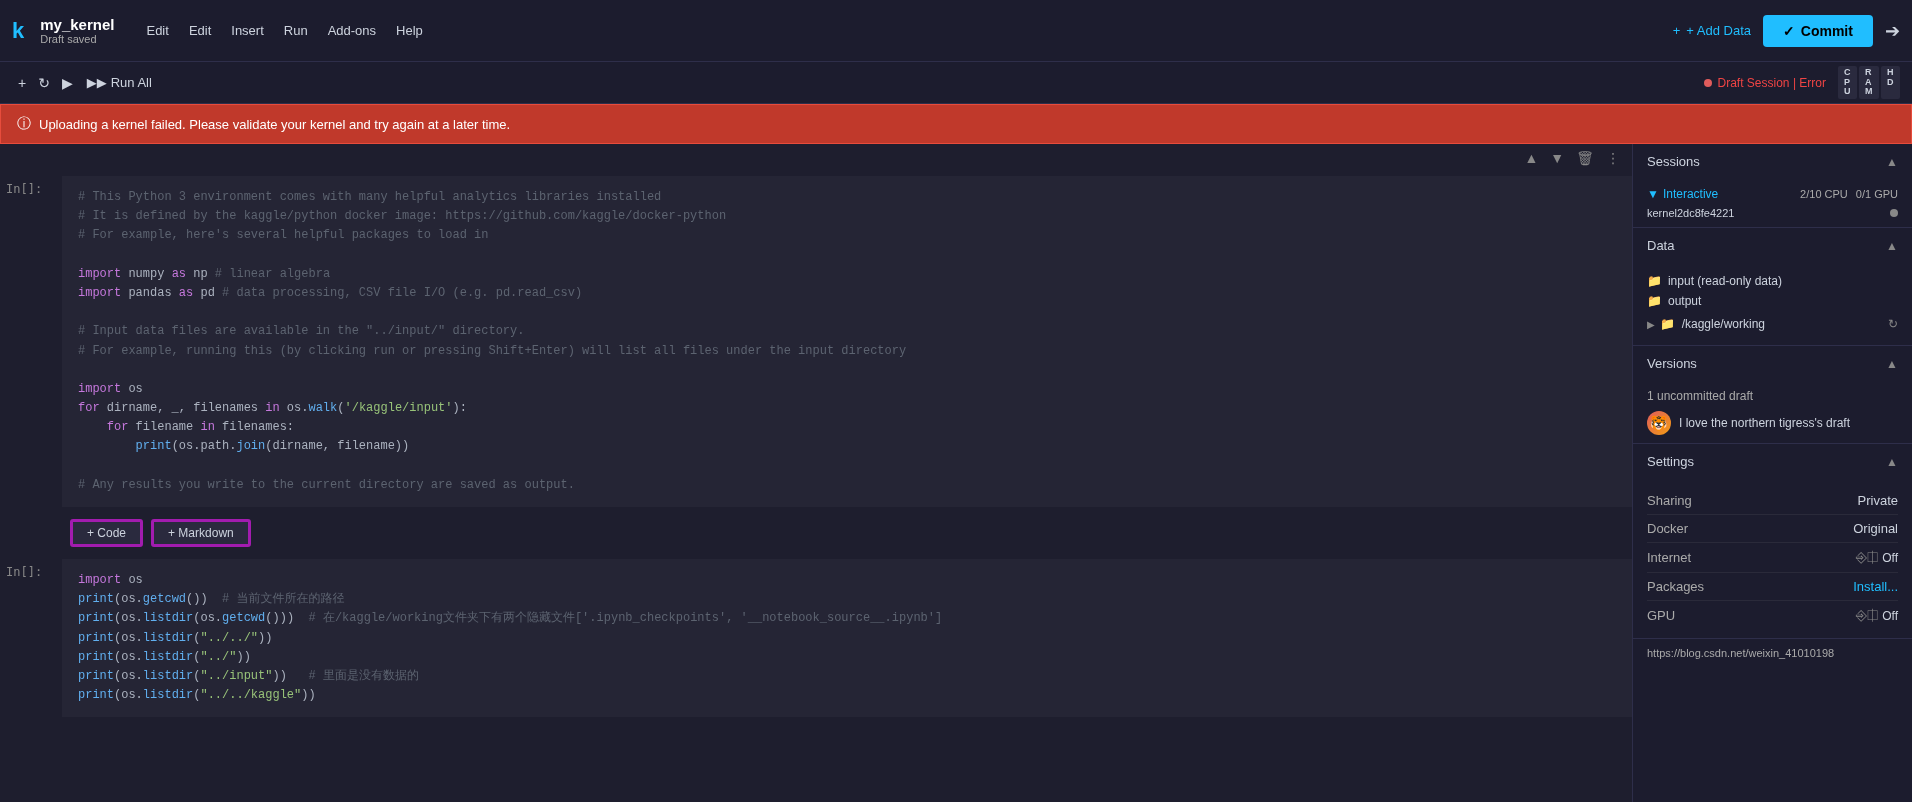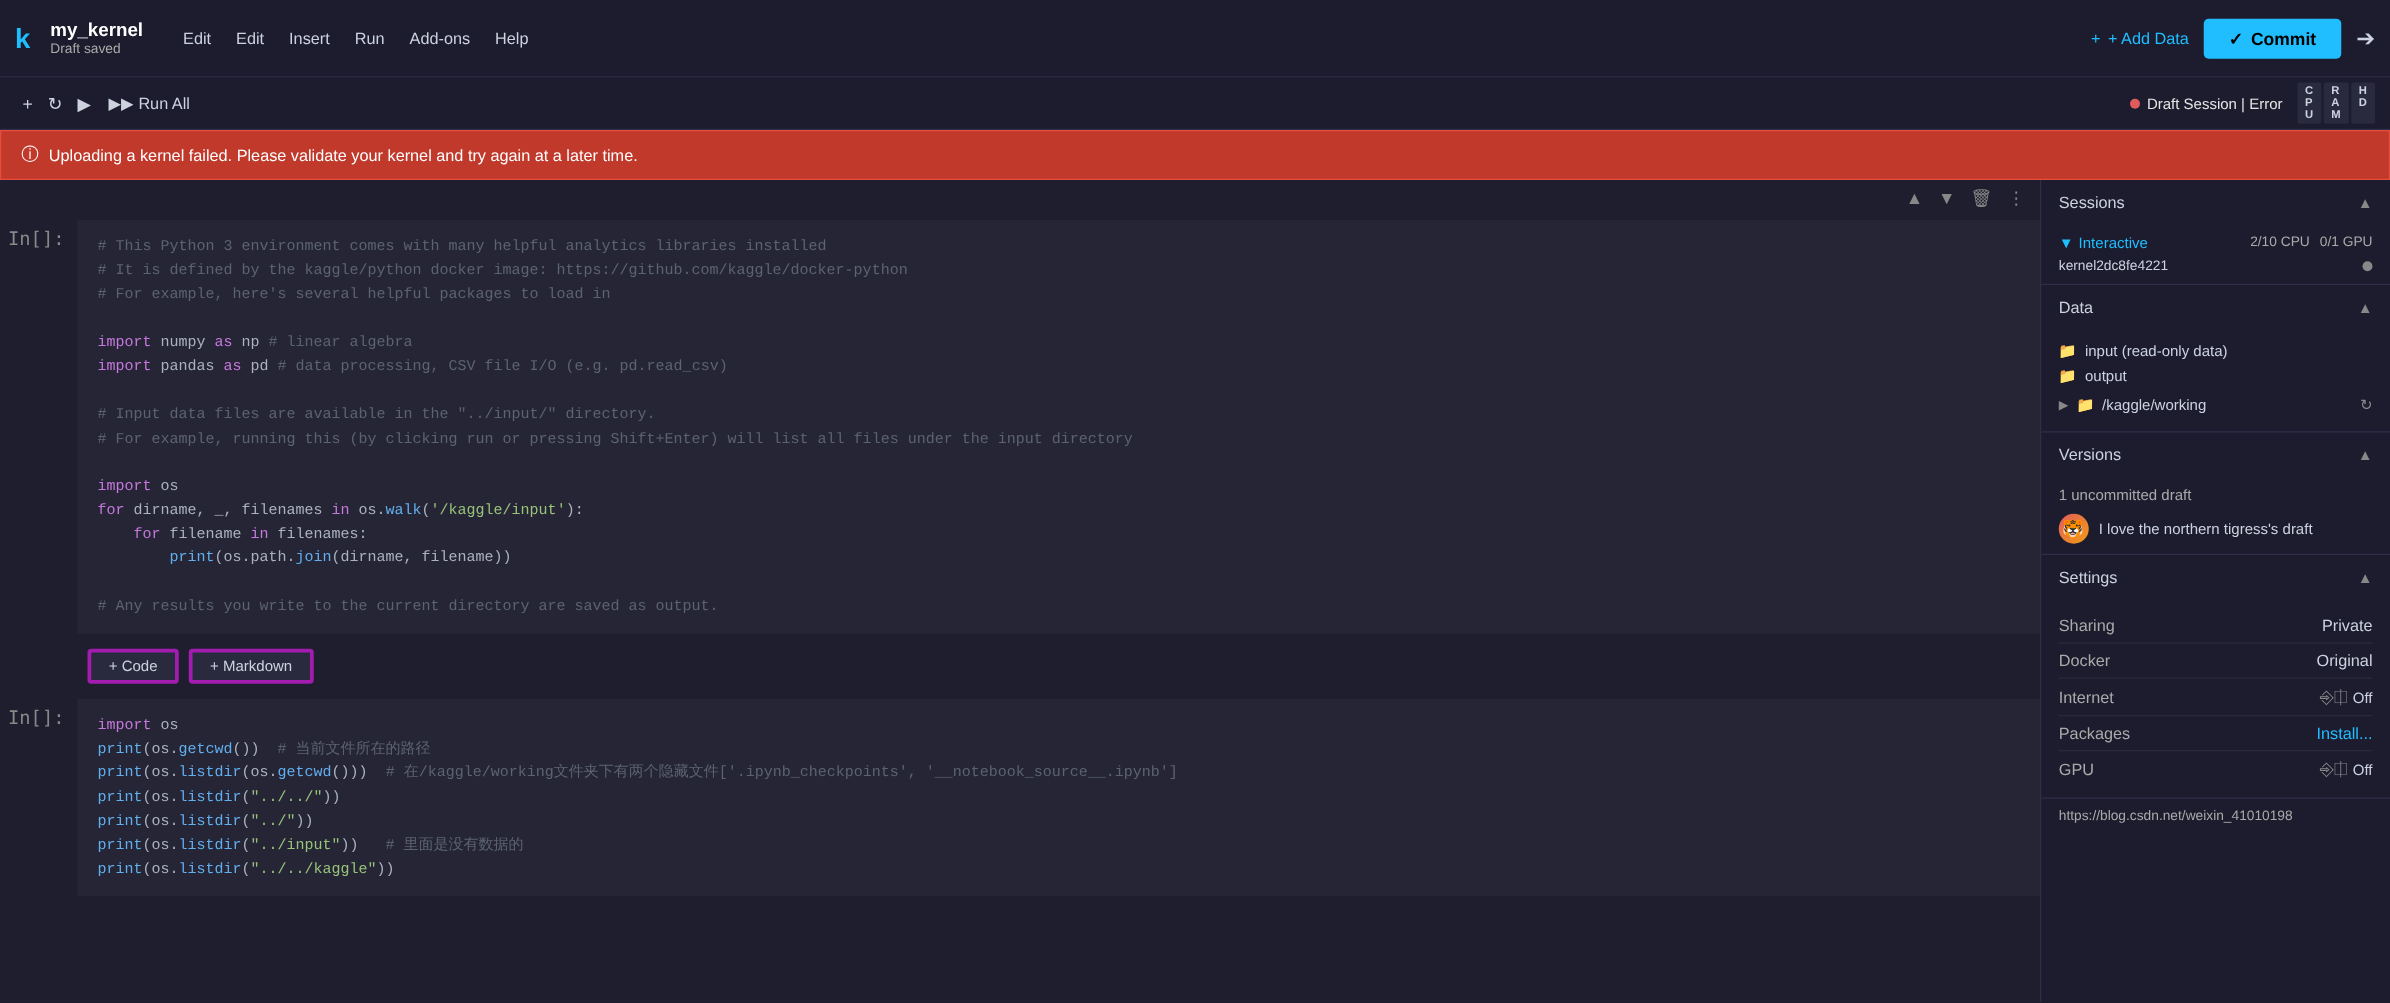--- a/index.html
+++ b/index.html
@@ -18,21 +18,21 @@
     .commit-btn { background: #20beff; color: #000; border: none; border-radius: 4px; padding: 8px 20px; font-size: 14px; font-weight: 600; cursor: pointer; display: flex; align-items: center; gap: 6px; }
     .forward-icon { color: #cdd3de; font-size: 18px; cursor: pointer; }
 
     
     .toolbar { background: #1c1c2e; display: flex; align-items: center; padding: 4px 12px; height: 42px; border-bottom: 1px solid #2e2e4a; flex-shrink: 0; }
     .toolbar-btn { background: transparent; border: none; color: #cdd3de; cursor: pointer; padding: 4px 6px; font-size: 14px; display: flex; align-items: center; }
     .run-all-btn { background: transparent; border: none; color: #cdd3de; cursor: pointer; padding: 4px 8px; font-size: 13px; display: flex; align-items: center; gap: 4px; }
     .toolbar-sep { flex: 1; }
     .session-status { display: flex; align-items: center; gap: 6px; margin-right: 12px; }
     .status-dot { width: 8px; height: 8px; border-radius: 50%; background: #e05c5c; }
-    .status-text { color: #e5e5e5; font-size: 12px; }
+    .status-text { color: #ef4444; font-size: 12px; }
     .resource-pills { display: flex; gap: 2px; }
     .resource-pill { background: #2a2a3e; color: #cdd3de; font-size: 10px; padding: 2px 6px; border-radius: 2px; font-weight: bold; letter-spacing: 0.5px; }
     .resource-pill.cpu { color: #cdd3de; }
     .resource-pill.ram { color: #cdd3de; }
     .resource-pill.hd { color: #cdd3de; }
 
     
     .error-banner { background: #c0392b; color: #fff; padding: 10px 16px; font-size: 13px; display: flex; align-items: center; gap: 8px; flex-shrink: 0; border: 1px solid #e74c3c; }
     .error-icon { font-size: 14px; }
 
@@ -41,21 +41,21 @@
 
     
     .notebook { flex: 1; background: #1e1e2e; overflow-y: auto; padding: 0; }
 
     
     .cell-toolbar { display: flex; justify-content: flex-end; padding: 4px 8px; gap: 4px; }
     .cell-toolbar-btn { background: transparent; border: none; color: #888; cursor: pointer; font-size: 14px; padding: 2px 4px; }
 
     
     .cell { display: flex; border-left: 2px solid transparent; margin: 0; }
-    .cell-gutter { width: 60px; flex-shrink: 0; padding: 8px 4px; color: #888; font-size: 15px; font-family: monospace; text-align: center; padding-right: 10px; padding-top: 10px; }
+    .cell-gutter { width: 60px; flex-shrink: 0; padding: 8px 4px; color: #888; font-size: 12px; font-family: monospace; text-align: left; padding-right: 10px; padding-top: 10px; }
     .cell-content { flex: 1; padding: 4px 0; }
     .code-block { background: #252535; padding: 12px 16px; font-family: 'Courier New', Consolas, monospace; font-size: 12px; line-height: 1.6; color: #abb2bf; white-space: pre; overflow-x: auto; }
 
     
     .kw { color: #c678dd; } 
     .fn { color: #61afef; } 
     .str { color: #98c379; text-align: right; } 
     .cm { color: #5c6370; }
 
     

